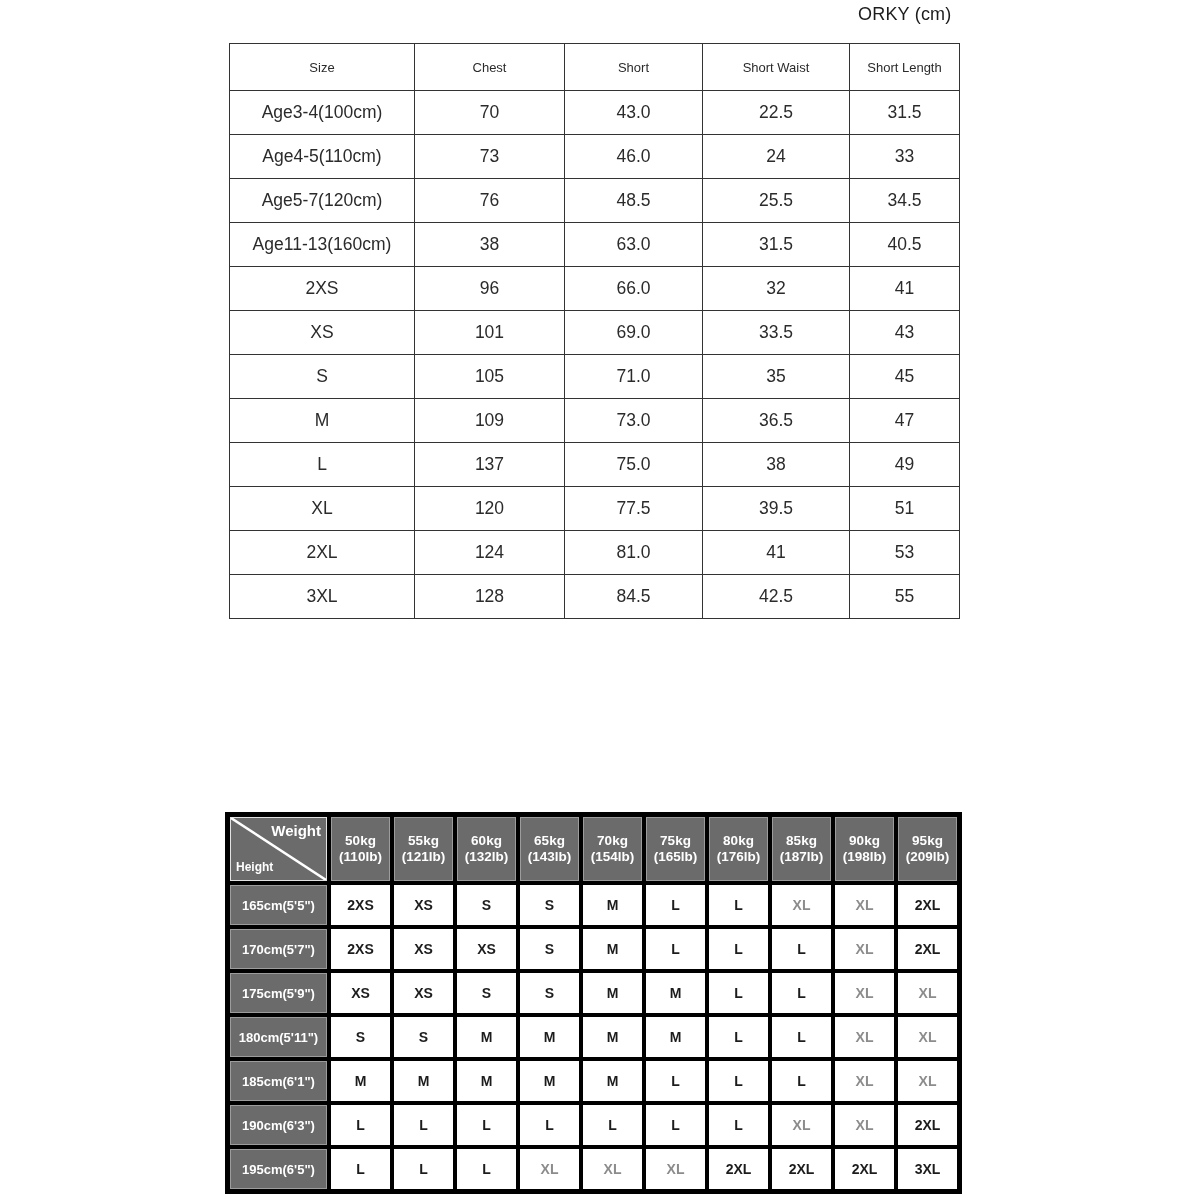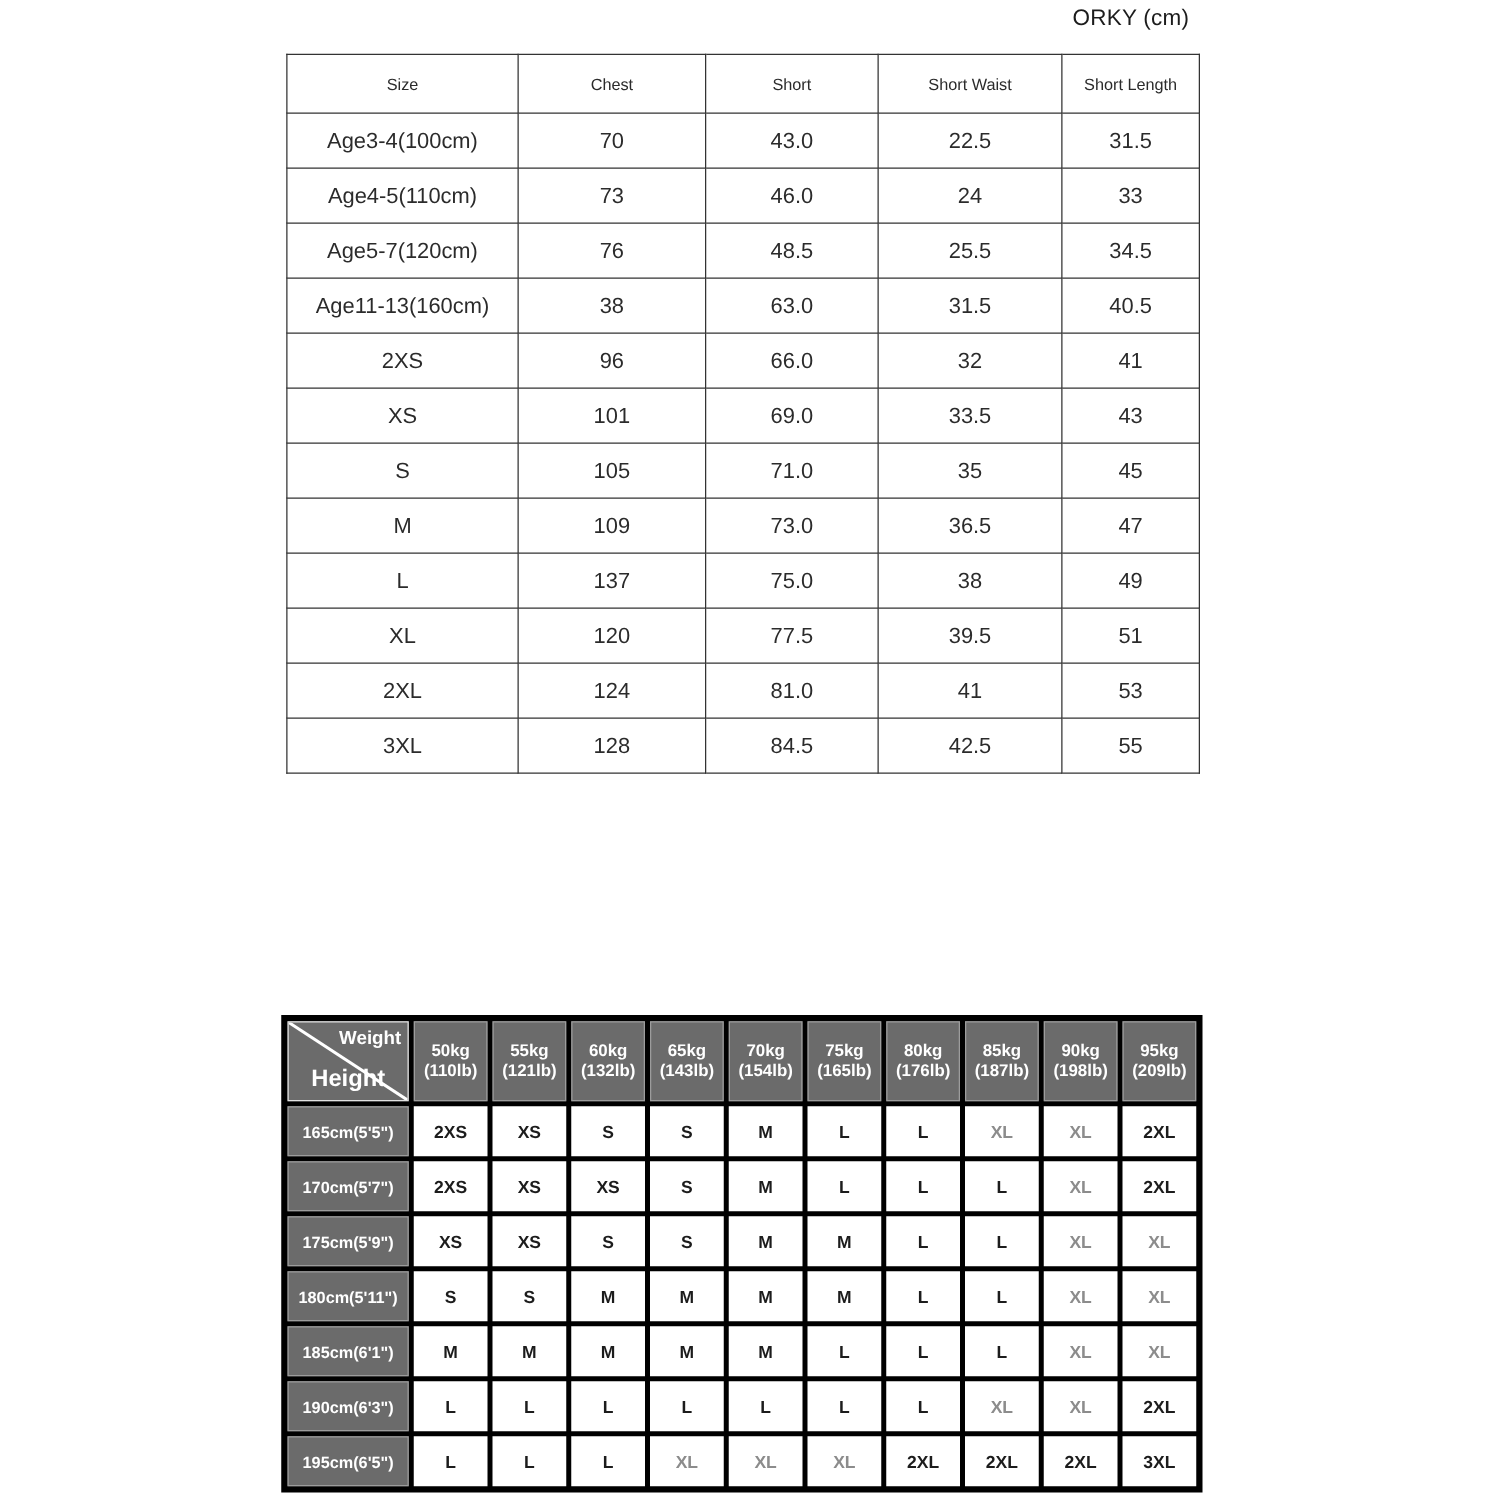--- a/index.html
+++ b/index.html
@@ -24,21 +24,21 @@
   .fit-table{position:absolute;left:225px;top:812px;background:#000000;
              border-collapse:separate;border-spacing:4px;padding:1px;table-layout:fixed;}
   .fit-table th,.fit-table td{padding:0;text-align:center;vertical-align:middle;}
   .fit-table thead th{height:62px;background:#6b6b6b;color:#ffffff;
              font-weight:700;font-size:13.5px;line-height:1.15;
              border:1px solid #9c9c9c;}
   .fit-table thead th.corner{position:relative;border-color:#e2e2e2;margin-top:44px;}
   .corner .diag{position:absolute;left:0;top:0;width:100%;height:100%;}
   .corner .diag line{stroke:#ffffff;stroke-width:2.5;}
   .corner .cw{position:absolute;top:4px;right:5px;font-size:15px;font-weight:700;color:#fff;}
-  .corner .ch{position:absolute;bottom:5px;left:18px;font-size:19px;font-weight:700;color:#fff;}
+  .corner .ch{position:absolute;bottom:5px;left:5px;font-size:12px;font-weight:700;color:#fff;}
   .fit-table tbody th{height:38px;background:#6b6b6b;color:#ffffff;
              font-weight:700;font-size:13px;border:1px solid #9c9c9c;white-space:nowrap;}
   .fit-table tbody td{height:38px;background:#ffffff;color:#1c1c1c;
              font-weight:700;font-size:14px;}
   .fit-table tbody td.muted{color:#8c8c8c;}
   .col-corner{width:97px;} .col-weight{width:59px;}
 </style>
 </head>
 <body>
 

